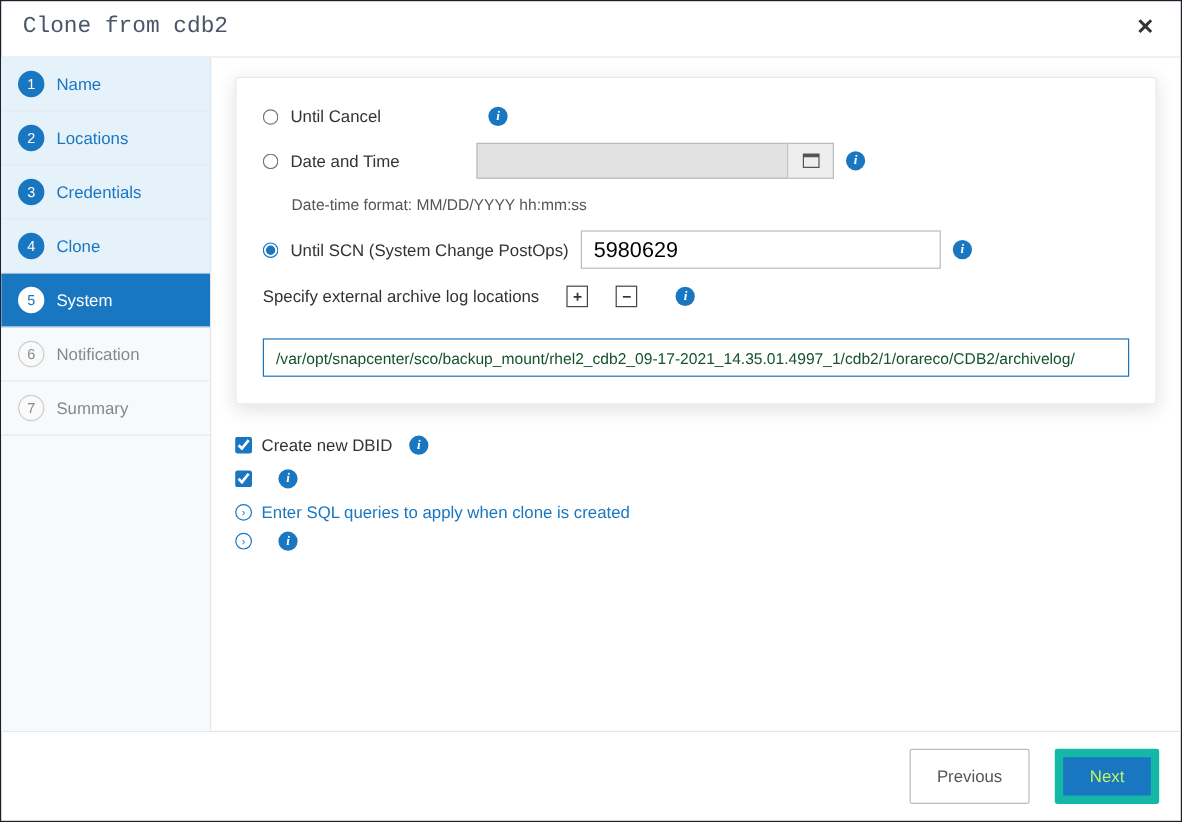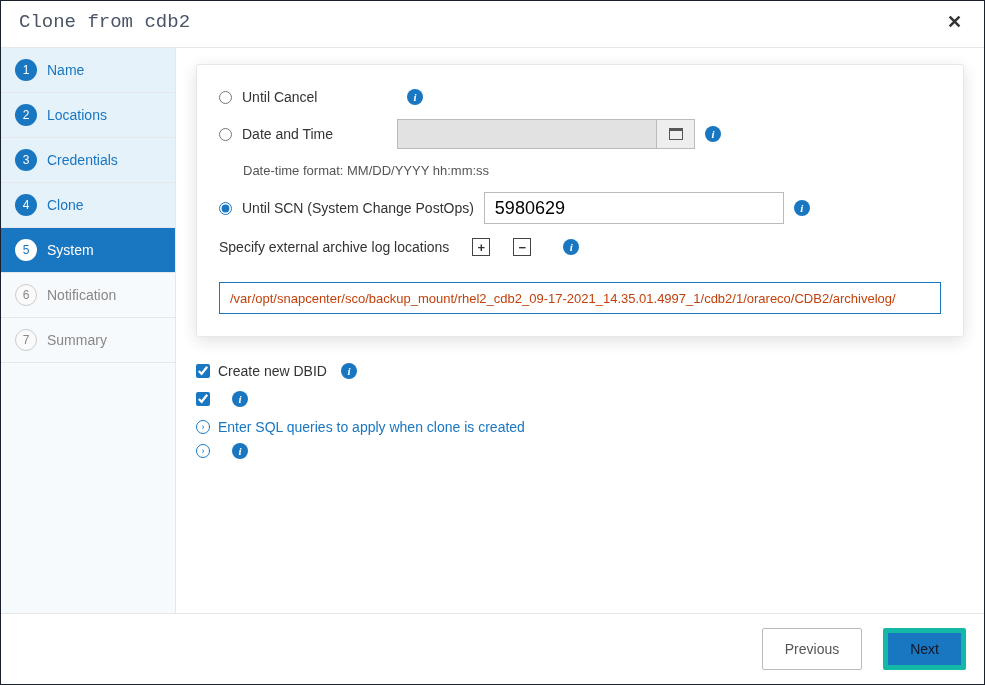--- a/index.html
+++ b/index.html
@@ -23,27 +23,27 @@
 .radio-row { display: flex; align-items: center; margin-bottom: 14px; font-size: 14px; color: #333; }
 .radio-row input[type=radio] { margin-right: 10px; accent-color: #1976c1; }
 .radio-label { min-width: 155px; }
 .info-icon { display: inline-flex; align-items: center; justify-content: center; width: 16px; height: 16px; border-radius: 50%; background: #1976c1; color: #fff; font-size: 11px; font-weight: bold; font-style: italic; font-family: Georgia, serif; margin-left: 10px; cursor: pointer; flex-shrink:0; }
 .date-input { width: 260px; height: 30px; background: #e2e2e2; border: 1px solid #bbb; padding: 0 8px; font-size: 13px; }
 .cal-btn { width: 38px; height: 30px; border: 1px solid #bbb; border-left: none; background: #eee; display:flex; align-items:center; justify-content:center; cursor:pointer; }
 .hint { font-size: 13px; color: #555; margin: 12px 0 14px 24px; }
 .scn-input { width: 300px; height: 32px; border: 1px solid #bbb; padding: 0 10px; font-size: 18px; margin-left: 10px; }
 .spec-row { display: flex; align-items: center; font-size: 14px; color: #333; margin-bottom: 26px; gap: 18px; }
 .icon-btn { width: 18px; height: 18px; border: 1px solid #444; background: #fff; display: inline-flex; align-items:center; justify-content:center; font-size: 13px; font-weight:bold; margin-left: 5px; cursor:pointer; line-height:1; }
-.path-input { width: 100%; height: 32px; border: 1px solid #1976c1; padding: 0 10px; font-size: 13px; color: #c2410c; }
+.path-input { width: 100%; height: 32px; border: 1px solid #1976c1; padding: 0 10px; font-size: 13px; color: #14532d; }
 .link-row { display: flex; align-items: center; font-size: 14px; color: #1976c1; margin-bottom: 8px; cursor: pointer; }
 .expand-icon { display:inline-flex; width: 14px; height:14px; border: 1.5px solid #1976c1; border-radius:50%; align-items:center; justify-content:center; font-size:9px; margin-right:8px; color:#1976c1; }
 .dialog-footer { padding: 14px 18px; border-top: 1px solid #e5e7eb; display: flex; justify-content: flex-end; gap: 21px; }
 .btn { padding: 8px 22px; font-size: 14px; border-radius: 2px; cursor: pointer; }
 .btn-secondary { background: #fff; border: 1px solid #bbb; color: #555; }
-.btn-primary { background: #1976c1; border: 5px solid #14b8a6; color: #0f172a; }
+.btn-primary { background: #1976c1; border: 7px solid #14b8a6; color: #bef264; }
 .cal-icon { width:14px; height:12px; position:relative; }
 .cal-icon::before { content:""; position:absolute; inset:0; border:1px solid #555; border-top:3px solid #555; }
 </style>
 </head>
 <body>
 
 <div class="dialog">
   <div class="dialog-header">
     <div class="dialog-title">Clone from cdb2</div>
     <div class="close-x">✕</div>

